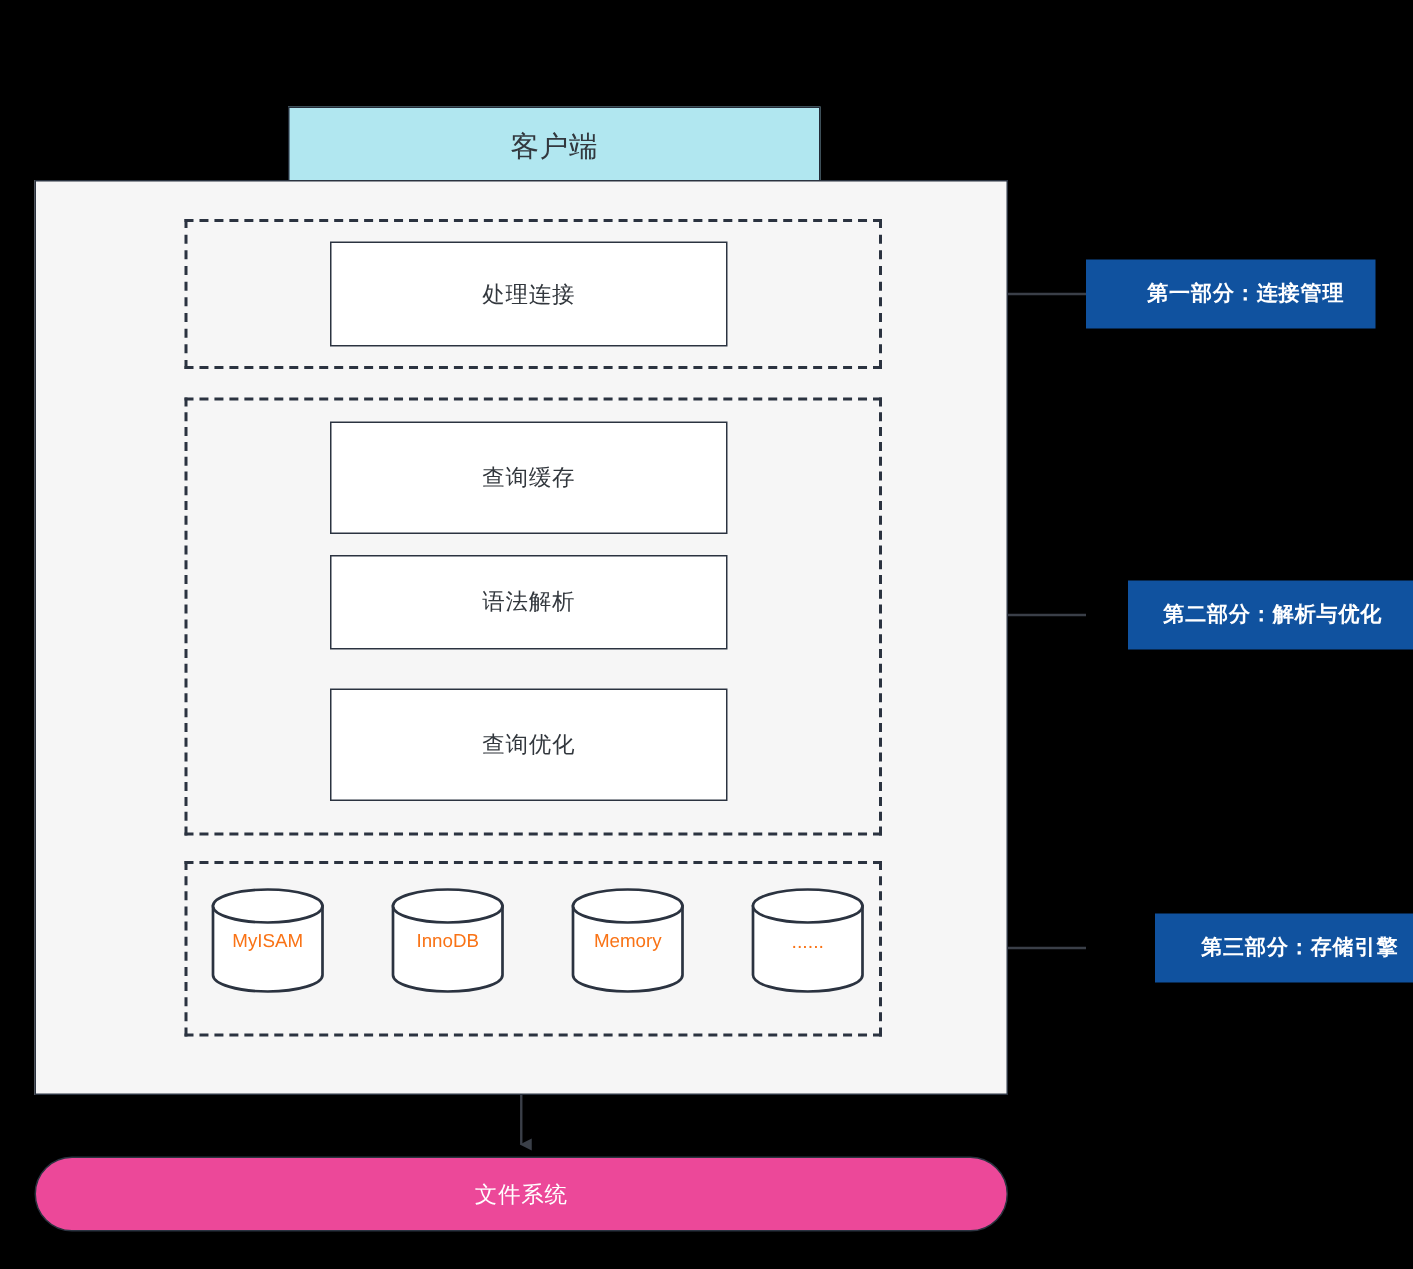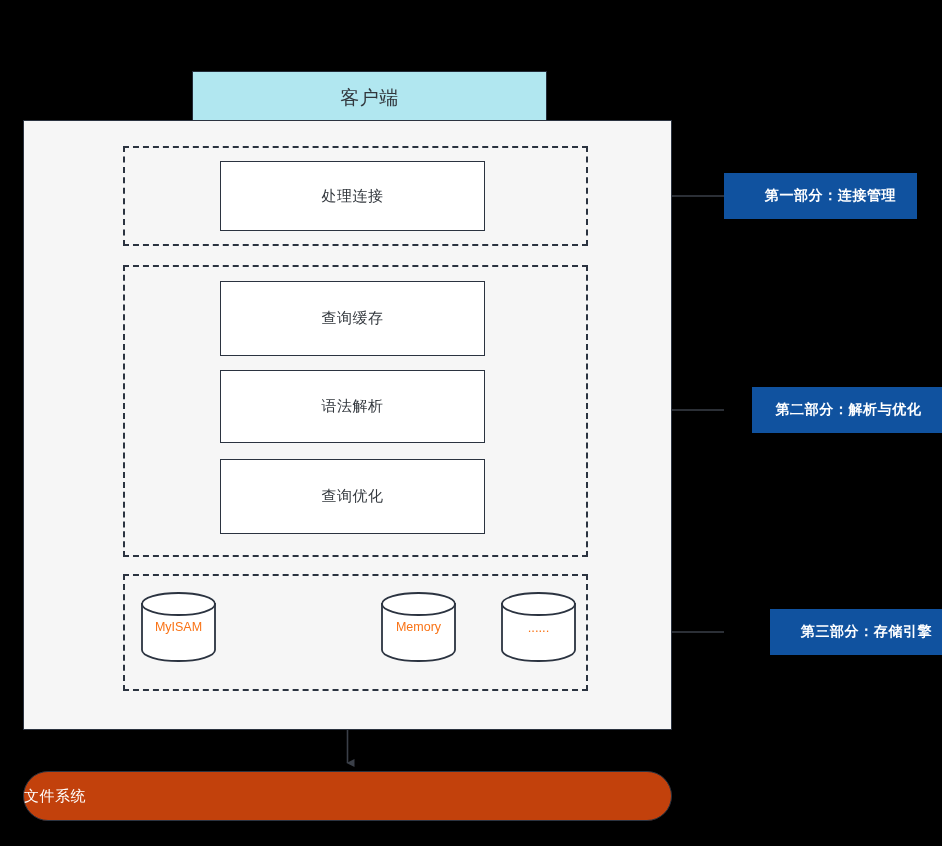--- a/index.html
+++ b/index.html
@@ -62,21 +62,21 @@
     border: 1.8px solid #2b3340;
     display: flex;
     align-items: center;
     justify-content: center;
     color: #32373d;
     font-size: 15px;
     letter-spacing: 0.5px;
   }
   .proc-conn   { left: 220px; top: 161px; width: 265px; height: 70px; }
   .proc-cache  { left: 220px; top: 281px; width: 265px; height: 75px; }
-  .proc-parse  { left: 220px; top: 370px; width: 265px; height: 73px; }
+  .proc-parse  { left: 220px; top: 370px; width: 265px; height: 63px; }
   .proc-opt    { left: 220px; top: 459px; width: 265px; height: 75px; }
 
   
   .cyl {
     width: 77px; height: 70px;
     top: 592px;
   }
   .cyl-1 { left: 140px; }
   .cyl-2 { left: 260px; }
   .cyl-3 { left: 380px; text-align: center; }
@@ -92,26 +92,26 @@
     color: #f97316;
     font-size: 12.5px;
     pointer-events: none;
   }
   .cyl-label.dots { font-size: 13px; letter-spacing: 0px; }
 
   
   .filesystem-bar {
     left: 23px; top: 771px;
     width: 649px; height: 50px;
-    background: #c2410c;
+    background: #ec4899;
     border: 1.6px solid #2b3340;
     border-radius: 25px;
     display: flex;
     align-items: center;
-    justify-content: flex-start;
+    justify-content: center;
     color: #ffffff;
     font-size: 15px;
     letter-spacing: 0.5px;
   }
 
   
   .blue-label {
     width: 193px; height: 46px;
     background: #10529f;
     display: flex;
@@ -186,20 +186,27 @@
   <div class="abs dashed-group group-3"></div>
 
   <div class="abs cyl cyl-1">
     <svg viewBox="0 0 77 70" xmlns="http://www.w3.org/2000/svg">
       <path d="M2,12 L2,58 A36.5,11 0 0 0 75,58 L75,12 Z" fill="#ffffff" stroke="#2b3340" stroke-width="1.8"></path>
       <ellipse cx="38.5" cy="12" rx="36.5" ry="11" fill="#ffffff" stroke="#2b3340" stroke-width="1.8"></ellipse>
     </svg>
     <span class="cyl-label">MyISAM</span>
   </div>
 
+  <div class="abs cyl cyl-2">
+    <svg viewBox="0 0 77 70" xmlns="http://www.w3.org/2000/svg">
+      <path d="M2,12 L2,58 A36.5,11 0 0 0 75,58 L75,12 Z" fill="#ffffff" stroke="#2b3340" stroke-width="1.8"></path>
+      <ellipse cx="38.5" cy="12" rx="36.5" ry="11" fill="#ffffff" stroke="#2b3340" stroke-width="1.8"></ellipse>
+    </svg>
+    <span class="cyl-label">InnoDB</span>
+  </div>
 
   <div class="abs cyl cyl-3">
     <svg viewBox="0 0 77 70" xmlns="http://www.w3.org/2000/svg">
       <path d="M2,12 L2,58 A36.5,11 0 0 0 75,58 L75,12 Z" fill="#ffffff" stroke="#2b3340" stroke-width="1.8"></path>
       <ellipse cx="38.5" cy="12" rx="36.5" ry="11" fill="#ffffff" stroke="#2b3340" stroke-width="1.8"></ellipse>
     </svg>
     <span class="cyl-label">Memory</span>
   </div>
 
   <div class="abs cyl cyl-4">

